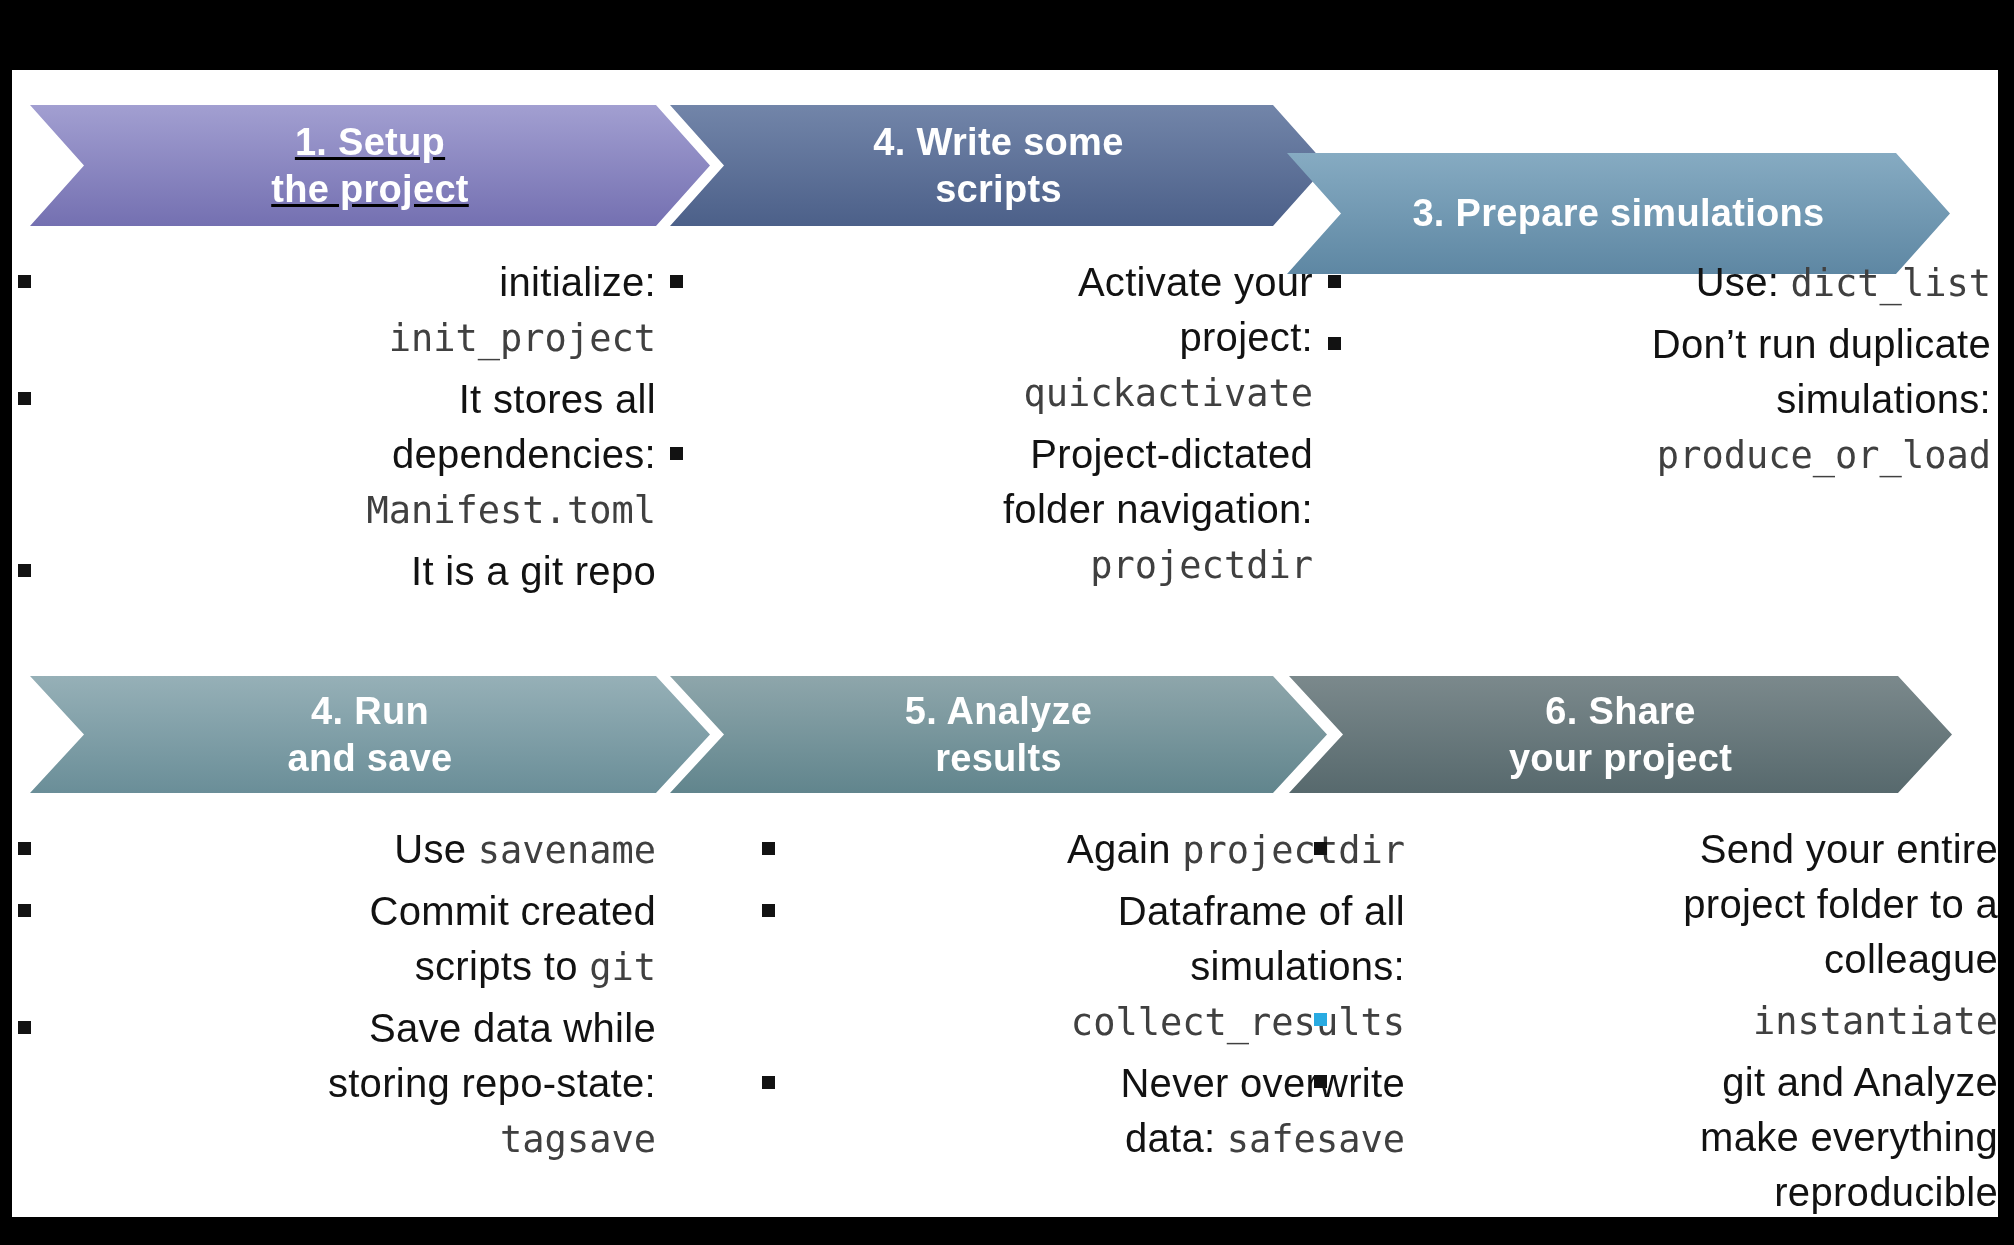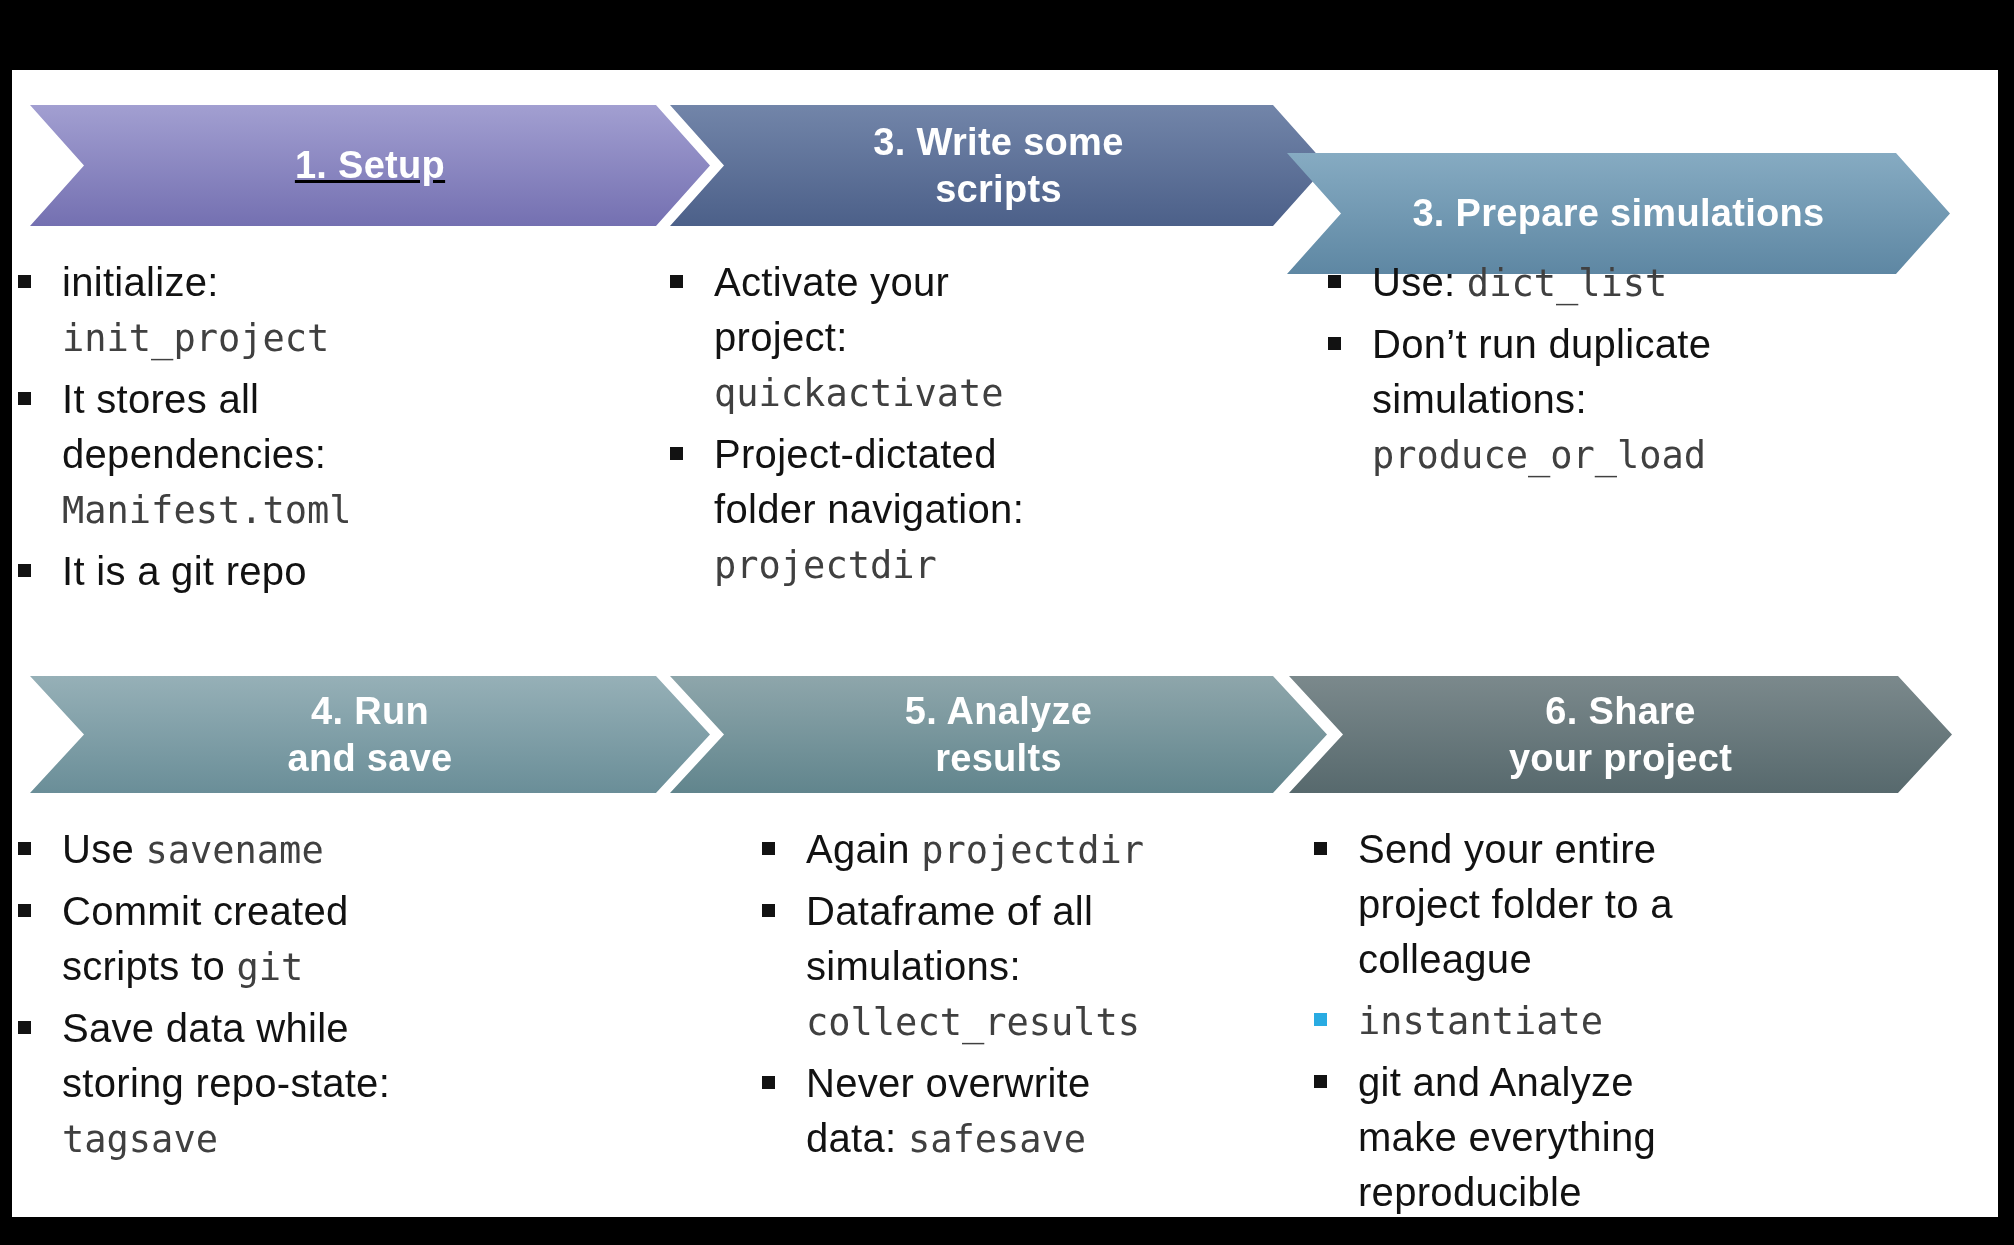--- a/index.html
+++ b/index.html
@@ -60,35 +60,37 @@
     background: #121212;
   }
   .marker.accent { background: #29abe2; }
   .line {
     display: block;
     font-size: 40px;
     line-height: 55px;
     color: #121212;
     letter-spacing: 0.3px;
     white-space: nowrap;
+    text-align: right;
   }
   .seg-code {
     font-family: "DejaVu Sans Mono", monospace;
     color: #404040;
     font-size: 37px;
     letter-spacing: 0px;
   }
 </style>
 </head>
 <body>
 
 <div class="frame" id="frame">
     <div class="arrow a1" style="background: linear-gradient(rgb(162, 159, 209), rgb(116, 112, 177)); text-decoration: underline;">
       <div class="arrow-title">
         <span>1. Setup</span>
+        <span>the project</span>
       </div>
     </div>
     <ul class="col bullets c1">
       <li class="bullet">
         <span class="marker"></span>
         <span class="line"><span class="seg-text">initialize:</span></span>
         <span class="line"><span class="seg-code">init_project</span></span>
       </li>
       <li class="bullet">
         <span class="marker"></span>
@@ -96,21 +98,21 @@
         <span class="line"><span class="seg-text">dependencies:</span></span>
         <span class="line"><span class="seg-code">Manifest.toml</span></span>
       </li>
       <li class="bullet">
         <span class="marker"></span>
         <span class="line"><span class="seg-text">It is a git repo</span></span>
       </li>
     </ul>
     <div class="arrow a2" style="background: linear-gradient(rgb(114, 133, 169), rgb(76, 96, 137));">
       <div class="arrow-title">
-        <span>3. Write some</span>
+        <span>4. Write some</span>
         <span>scripts</span>
       </div>
     </div>
     <ul class="col bullets c2">
       <li class="bullet">
         <span class="marker"></span>
         <span class="line"><span class="seg-text">Activate your</span></span>
         <span class="line"><span class="seg-text">project:</span></span>
         <span class="line"><span class="seg-code">quickactivate</span></span>
       </li>

